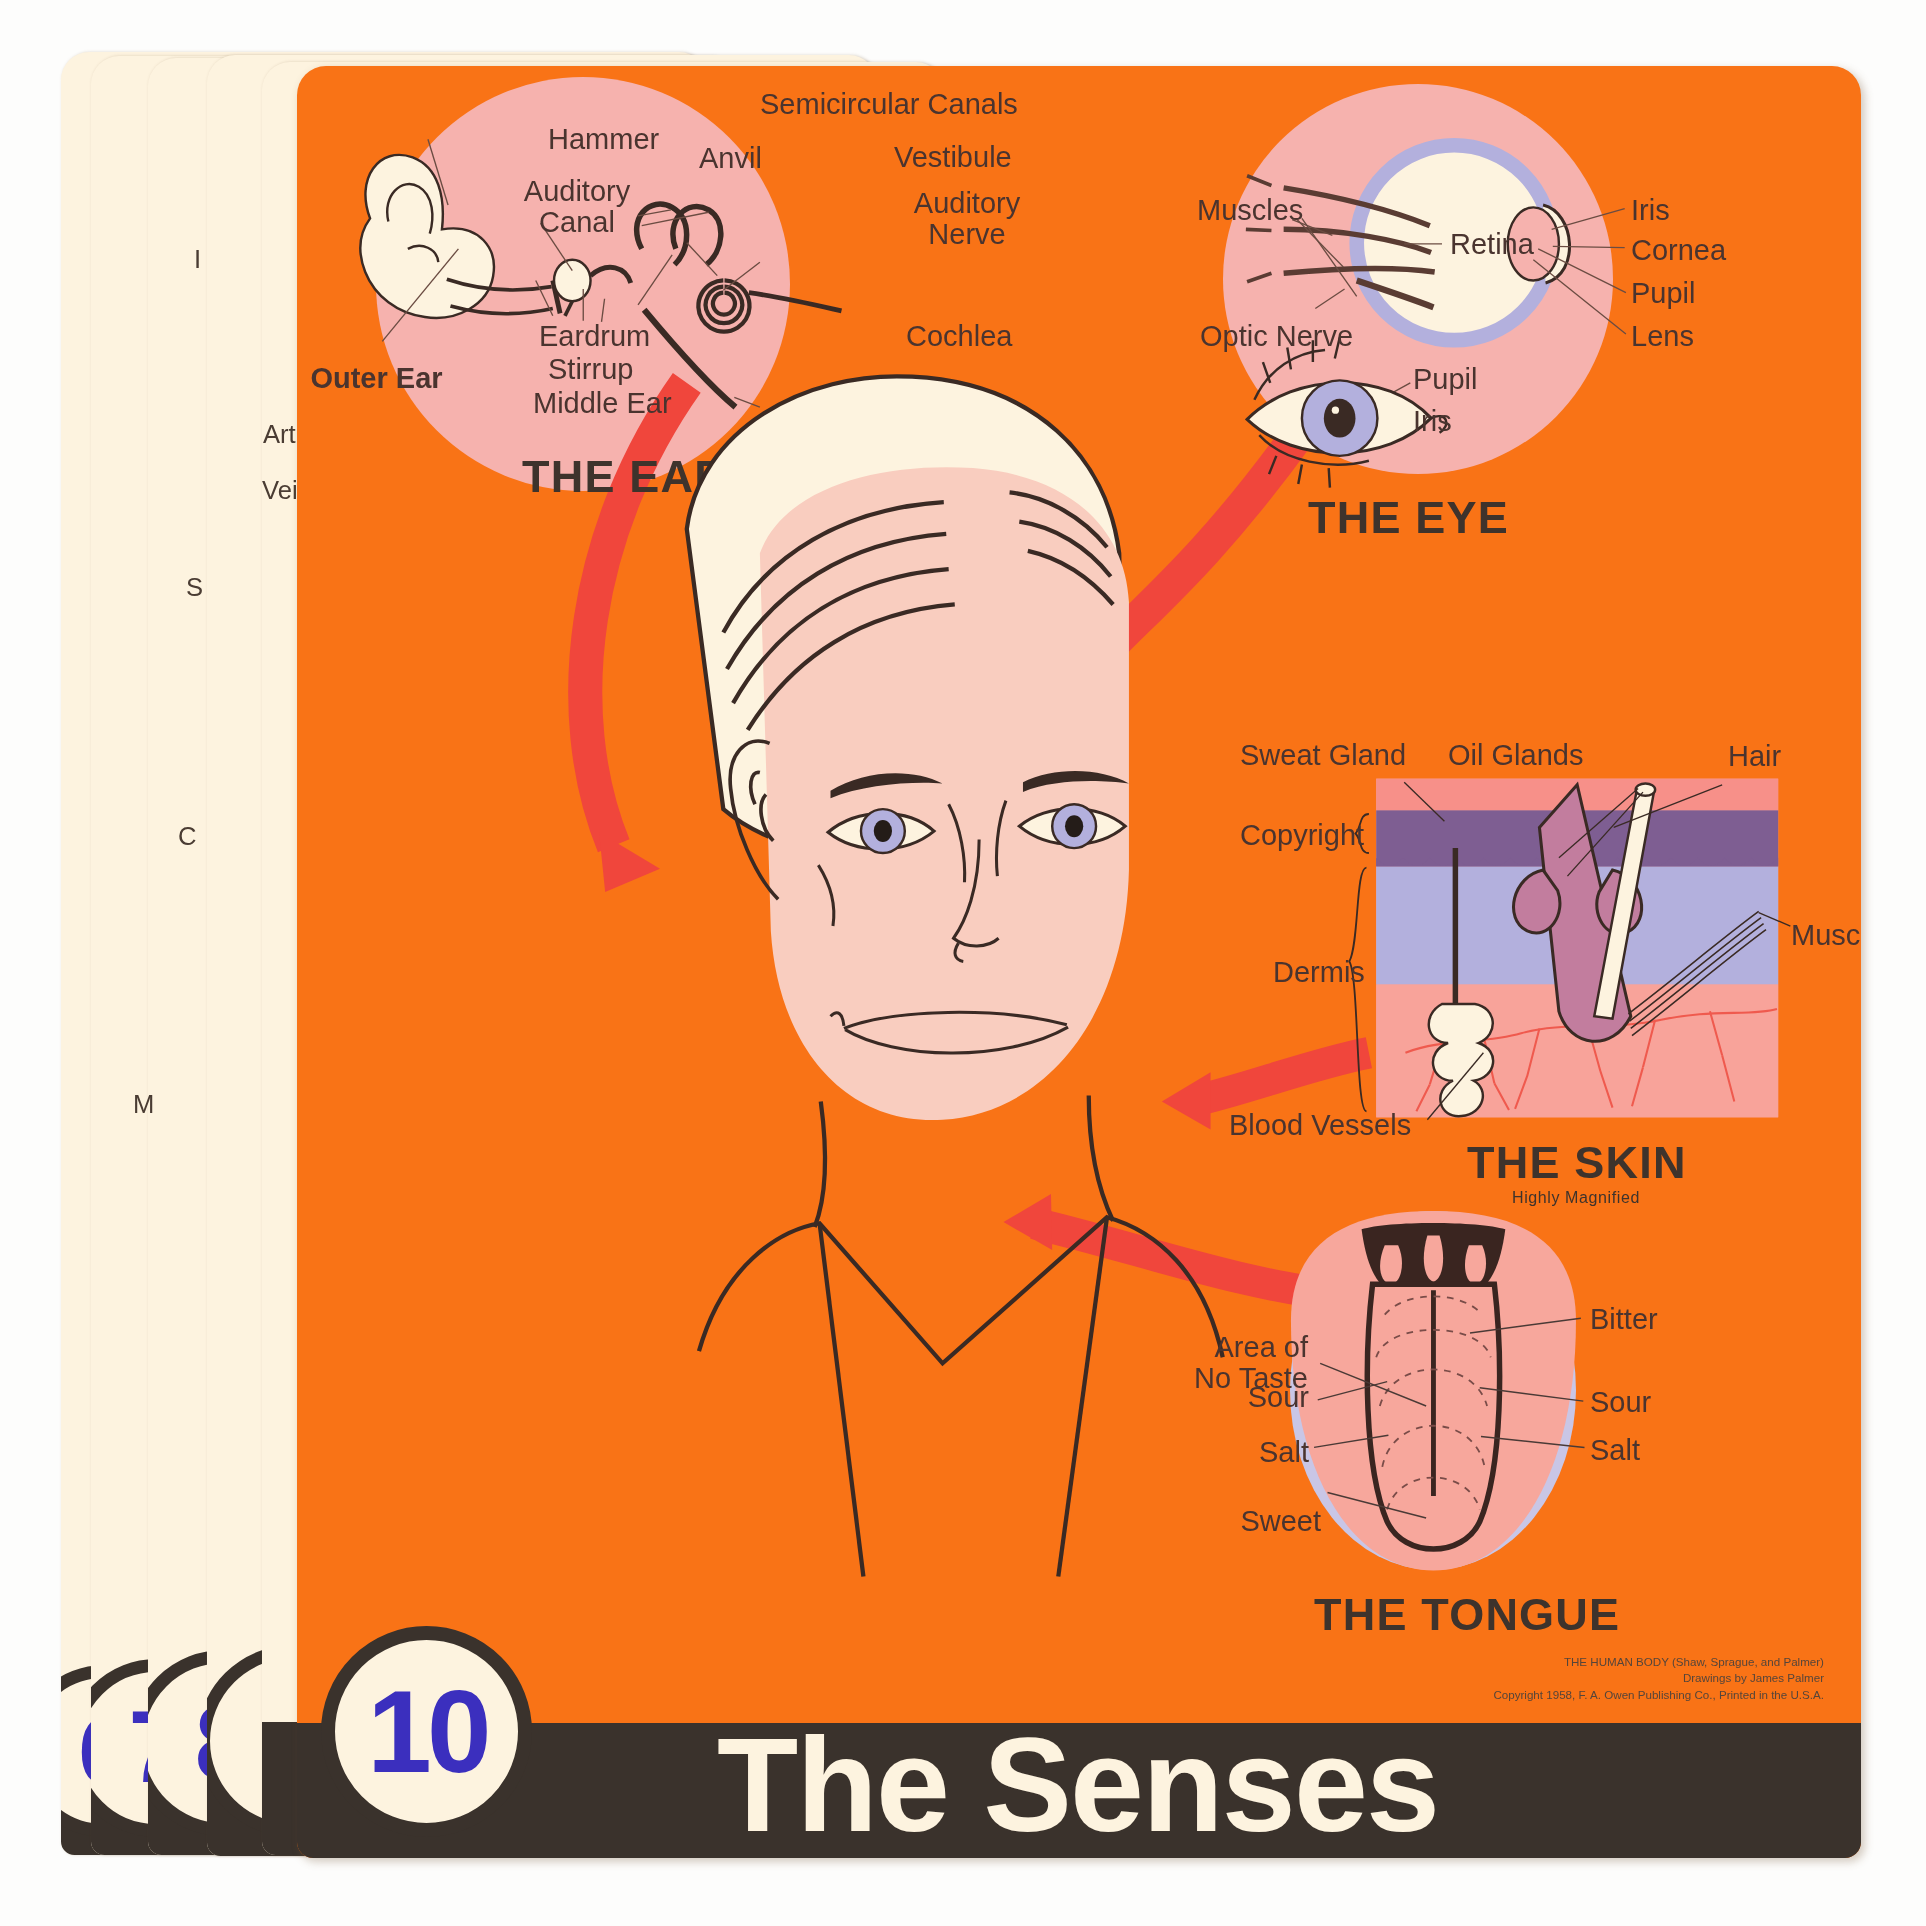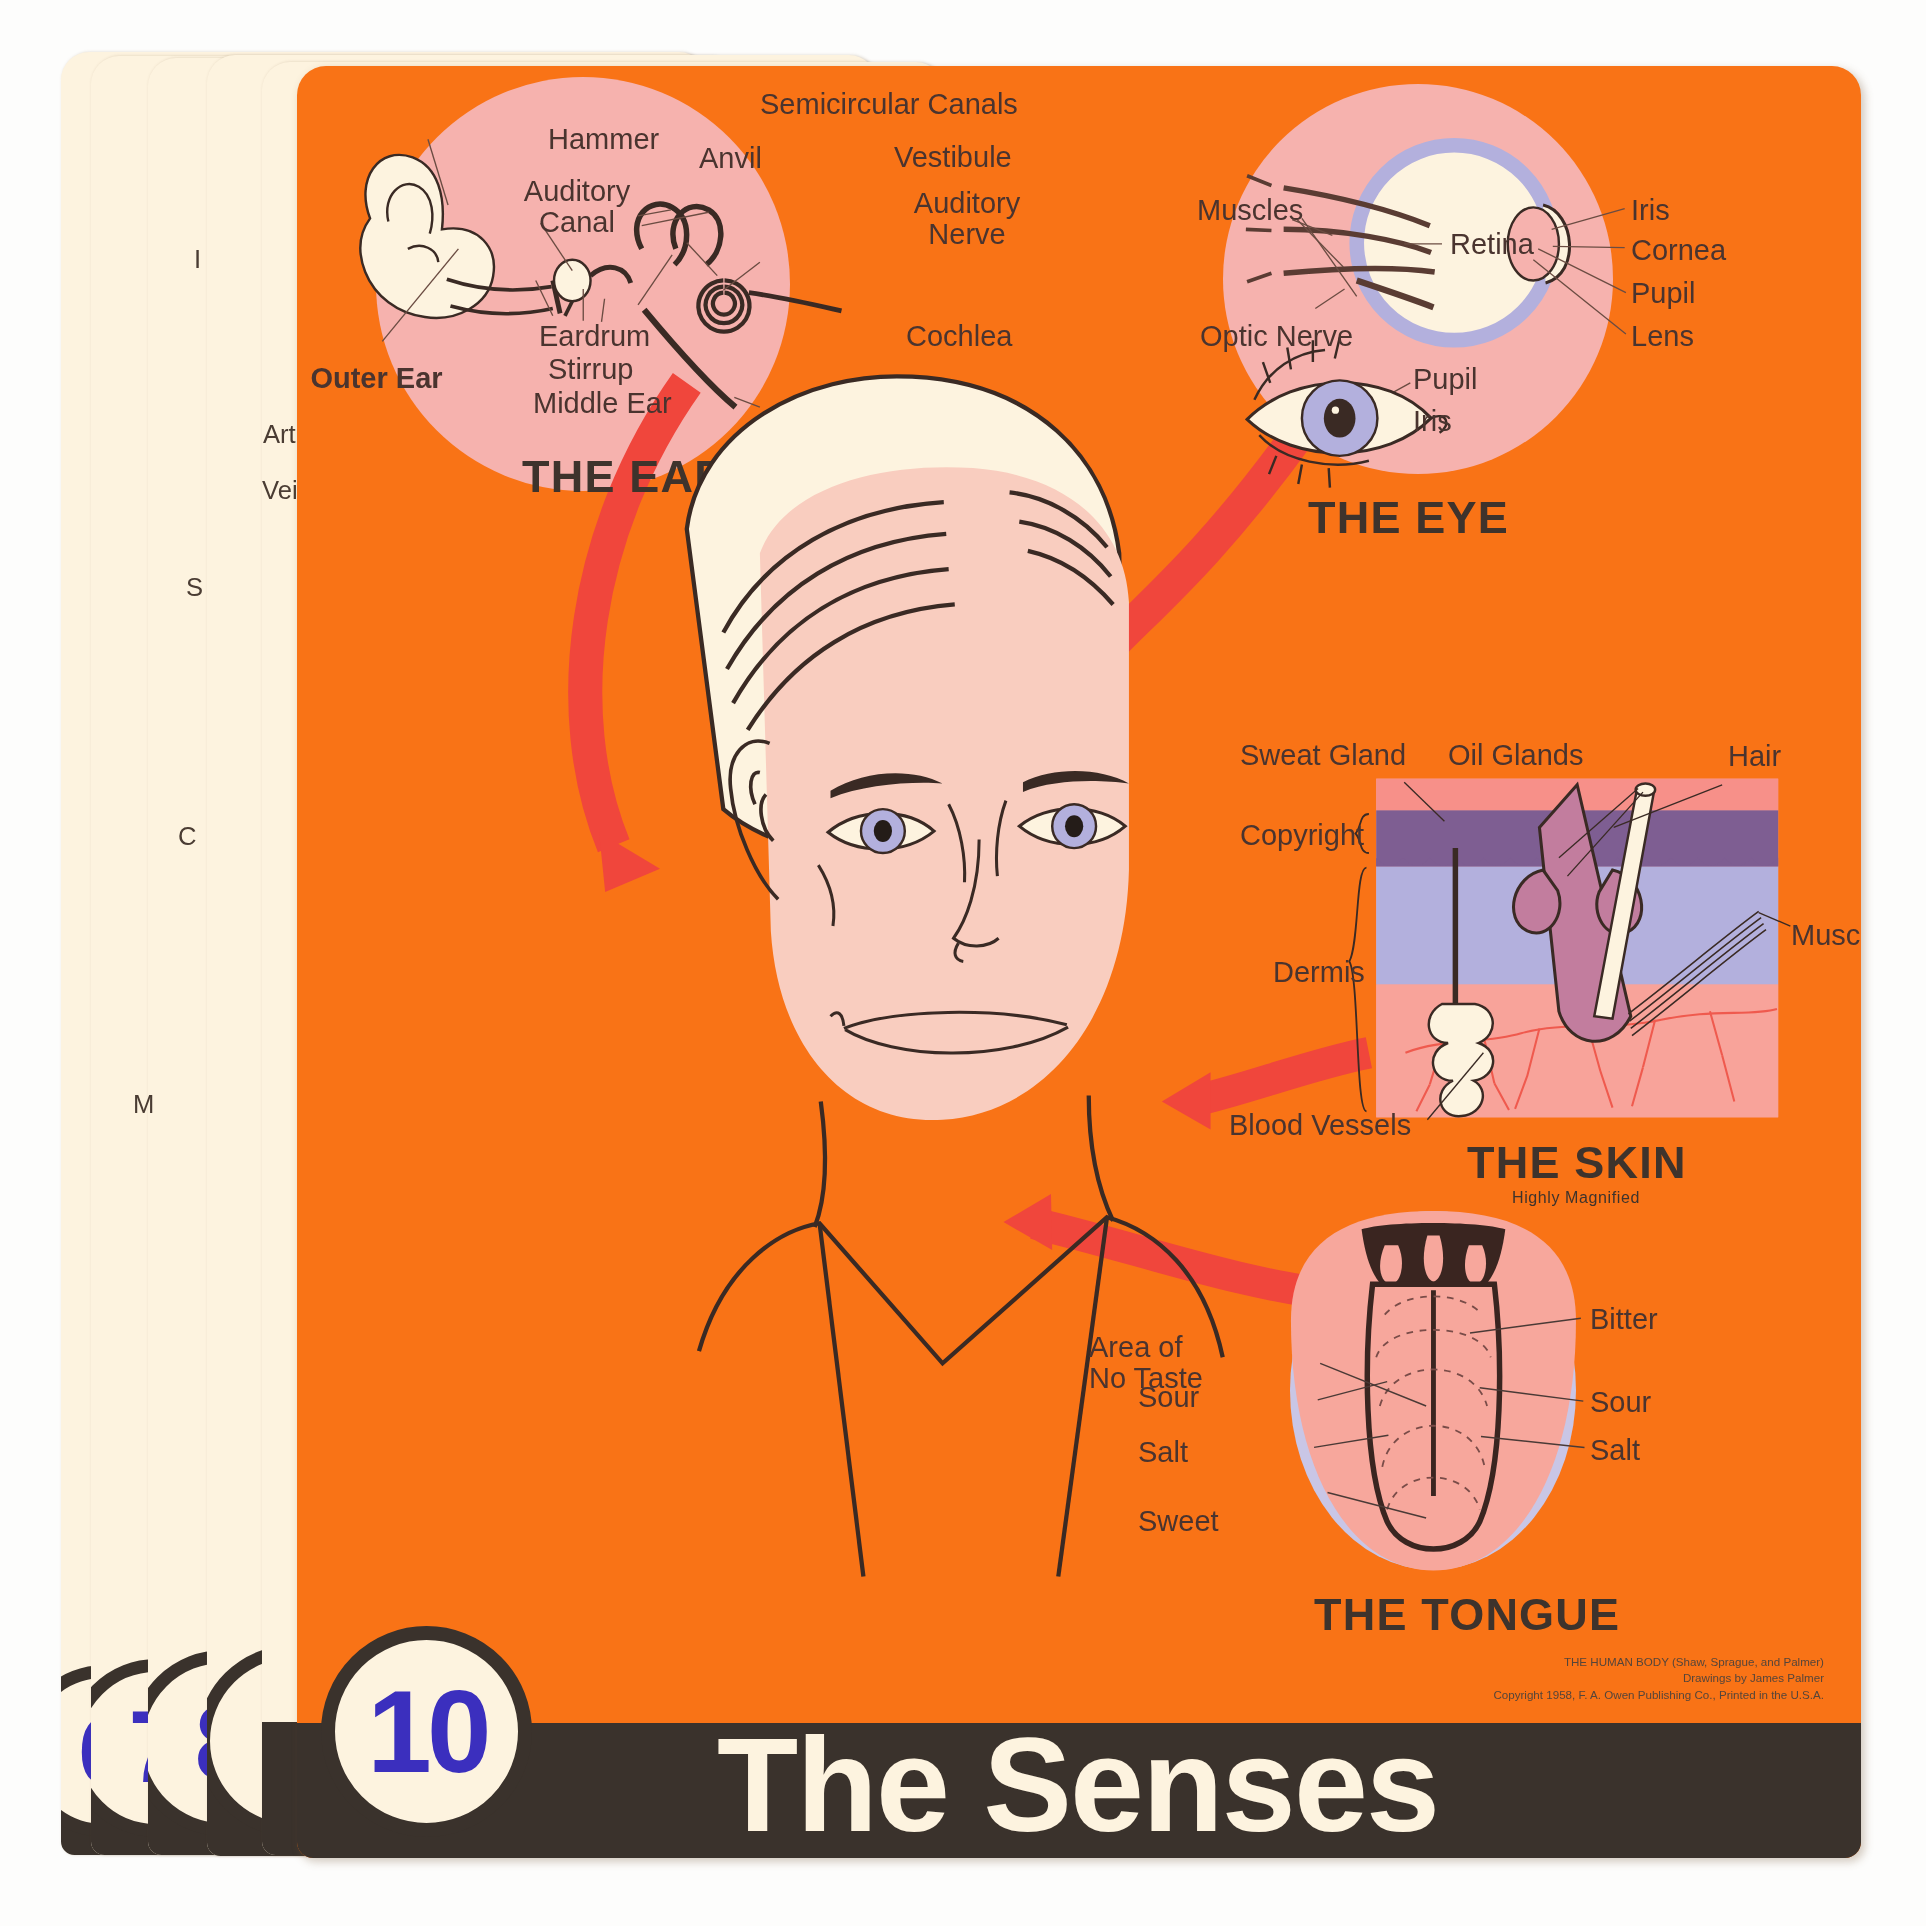--- a/index.html
+++ b/index.html
@@ -56,21 +56,21 @@
     display:flex;align-items:center;justify-content:center;
   }
   #numbadge span{
     color:#3b2fbe;font-size:116px;font-weight:700;letter-spacing:-4.9px;
     font-family:"Liberation Sans",sans-serif;line-height:1;
   }
 
   
   .lbl{position:absolute;color:#4a342f;font-size:29px;font-weight:400;
        font-family:"Liberation Sans",sans-serif;white-space:nowrap;line-height:1.08;}
-  .lbl.r{text-align:left;}
+  .lbl.r{text-align:right;}
   .lbl.c{text-align:center;}
   .cap{position:absolute;color:#3e332c;font-size:45px;font-weight:700;letter-spacing:1.2px;
        font-family:"Liberation Sans",sans-serif;white-space:nowrap;}
   .subcap{position:absolute;color:#3e332c;font-size:16px;font-weight:500;letter-spacing:0.6px;
        font-family:"Liberation Sans",sans-serif;white-space:nowrap;margin-left:21px;}
 
   .circ{position:absolute;border-radius:50%;background:#f6b2ae;}
   .oval{position:absolute;border-radius:50%;}
 
   #credit{position:absolute;right:37px;bottom:154px;text-align:right;color:#55453a;

